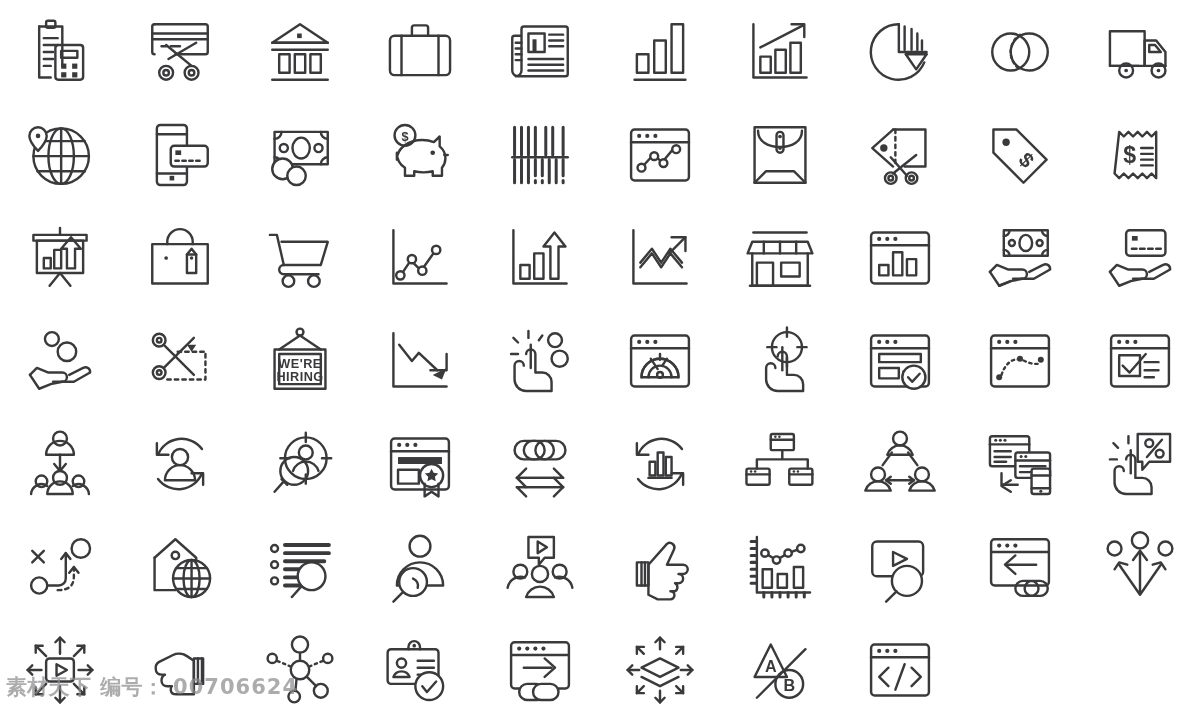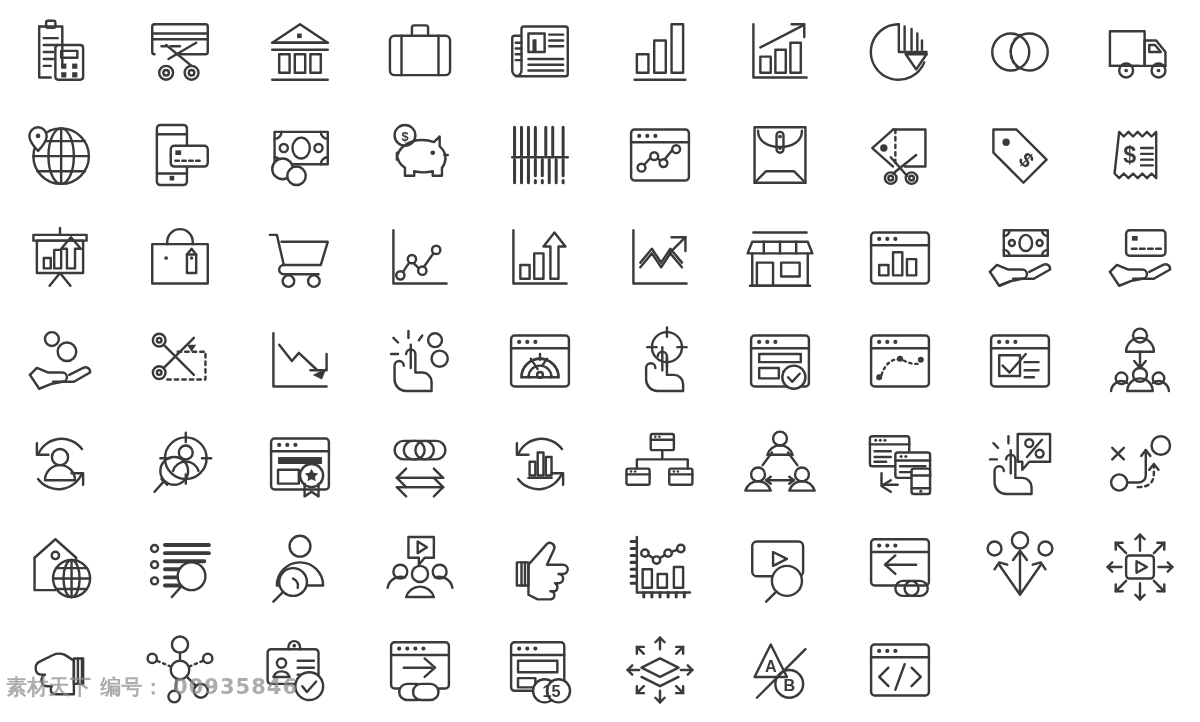--- a/index.html
+++ b/index.html
@@ -417,20 +417,30 @@
     <circle cx="14" cy="14" r="5.5"></circle>
         <circle cx="14" cy="14" r="2"></circle>
     <circle cx="14" cy="42" r="5.5"></circle>
         <circle cx="14" cy="42" r="2"></circle>
     <path d="M18 18l26 26M18 38L44 12"></path>
     <path d="M38 18h8l-4 6z" class="fl"></path>
     <path class="dash" d="M30 24h24v24H20"></path>
   </svg>
     </div>
 
+  <div class="icon-cell" title="We're hiring hanging sign">
+      <svg viewBox="0 0 64 64">
+    <circle cx="32" cy="7" r="3"></circle>
+    <path d="M32 10L14 22M32 10l18 12"></path>
+    <rect x="10" y="22" width="44" height="34"></rect>
+    <rect x="14" y="26" width="36" height="26"></rect>
+    <text x="32" y="38" font-size="11" letter-spacing=".4">WE'RE</text>
+    <text x="32" y="49" font-size="11" letter-spacing=".4">HIRING</text>
+  </svg>
+    </div>
 
   <div class="icon-cell" title="Declining chart arrow">
       <svg viewBox="0 0 64 64">
     <path d="M9 8v46h46"></path>
     <path d="M14 18l11 14 6-7 16 15"></path>
     <path d="M55 26v14H41"></path>
     <path d="M43 44l12-6-4 10z" class="fl"></path>
   </svg>
     </div>
 
@@ -818,34 +828,20 @@
         <circle cx="21" cy="13.5" r="1.8" class="fl"></circle>
         <circle cx="28" cy="13.5" r="1.8" class="fl"></circle>
         <circle cx="35" cy="13.5" r="1.8" class="fl"></circle>
     <path d="M18 30h24"></path>
         <path d="M36 22l9 8-9 8"></path>
     <rect x="14" y="44" width="22" height="14" rx="7" fill="#fff"></rect>
     <rect x="26" y="44" width="22" height="14" rx="7" fill="#fff"></rect>
   </svg>
     </div>
 
-  <div class="icon-cell" title="Browser page with count badge">
-      <svg viewBox="0 0 64 64">
-    <rect x="7" y="8" width="46" height="42" rx="3"></rect>
-    <path d="M7 19h46"></path>
-    <circle cx="14" cy="13.5" r="1.8" class="fl"></circle>
-        <circle cx="21" cy="13.5" r="1.8" class="fl"></circle>
-        <circle cx="28" cy="13.5" r="1.8" class="fl"></circle>
-    <rect x="13" y="24" width="34" height="10"></rect>
-    <rect x="13" y="39" width="15" height="8"></rect>
-    <circle cx="36" cy="50" r="10" fill="#fff"></circle>
-    <circle cx="48" cy="50" r="10" fill="#fff"></circle>
-    <text x="42" y="55" font-size="14" font-weight="400">15</text>
-  </svg>
-    </div>
 
   <div class="icon-cell" title="Layered content distribution">
       <svg viewBox="0 0 64 64">
     <path d="M32 22l16 8-16 8-16-8z"></path>
     <path d="M16 38l16 8 16-8"></path>
     <path d="M32 14V4M32 50v10M14 32H4M50 32h10"></path>
     <path d="M28 8l4-4 4 4M28 56l4 4 4-4M8 28l-4 4 4 4M56 28l4 4-4 4"></path>
     <path d="M18 18l-6-6M46 18l6-6M18 46l-6 6M46 46l6 6"></path>
     <path d="M12 18v-6h6M52 18v-6h-6M12 46v6h6M52 46v6h-6"></path>
   </svg>
@@ -870,14 +866,14 @@
         <circle cx="28" cy="15.5" r="1.8" class="fl"></circle>
     <path d="M22 30l-8 8 8 8M42 30l8 8-8 8M36 27l-8 22"></path>
   </svg>
     </div>
 
 </div>
 
 <div id="watermark">
   <span class="wm-brand">素材天下</span>
   <span class="wm-id-label">编号：</span>
-  <span class="wm-num">00935846</span>
+  <span class="wm-num">00706624</span>
 </div>
 
 </body></html>

